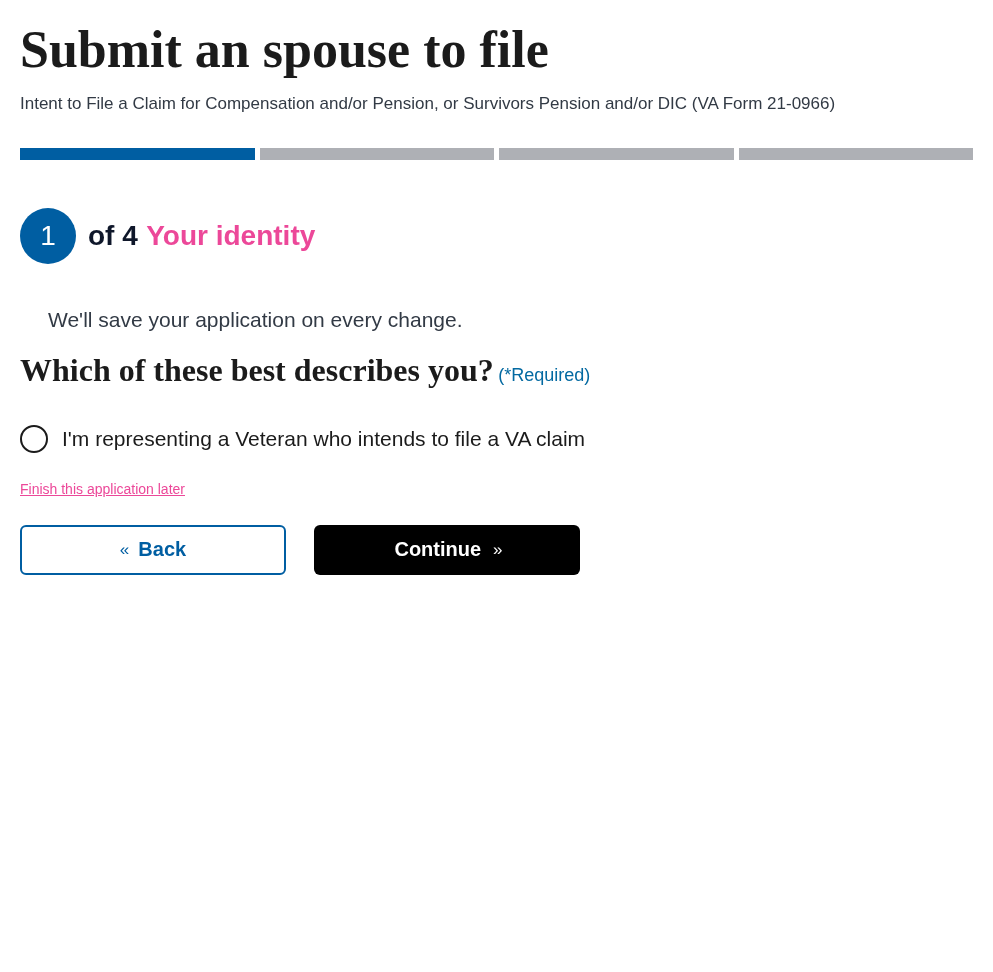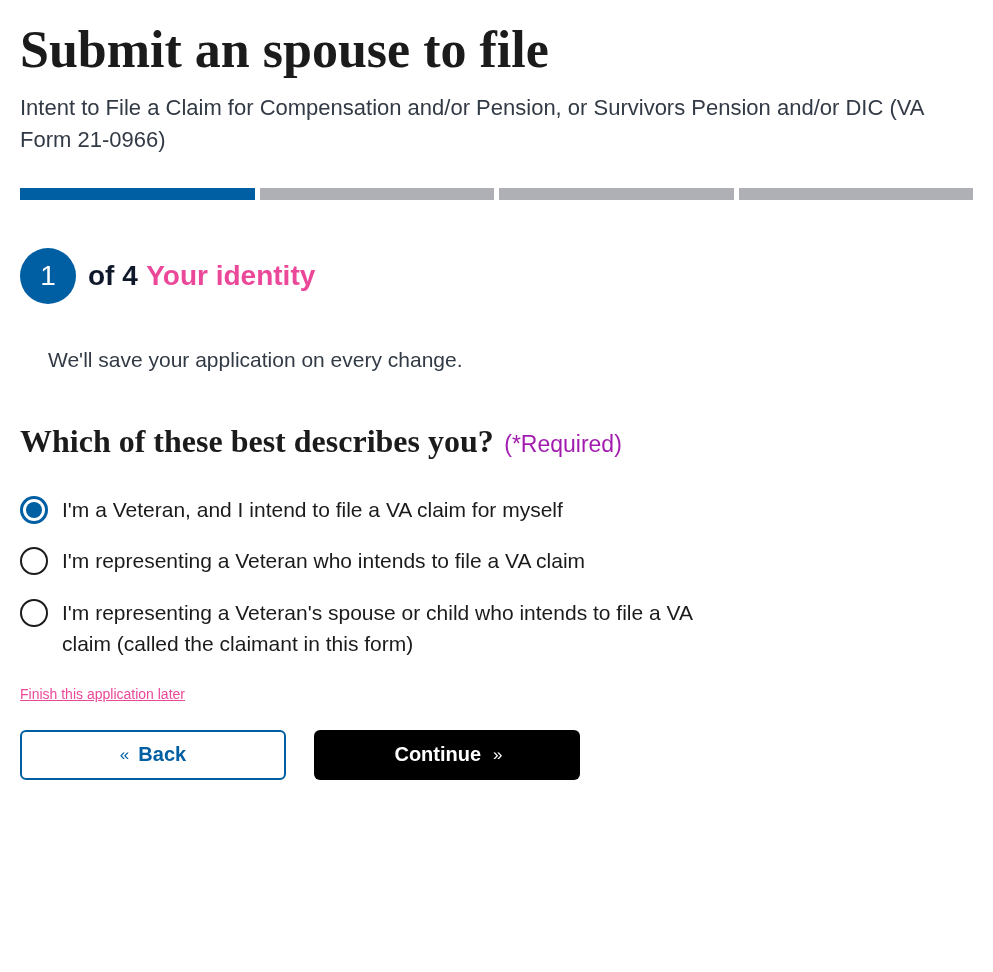--- a/index.html
+++ b/index.html
@@ -16,21 +16,21 @@
     }
     .page-title {
       font-family: Georgia, "Times New Roman", serif;
       font-size: 52px;
       font-weight: 700;
       color: #1b1b1b;
       line-height: 1.15;
       margin-bottom: 12px;
     }
     .page-subtitle {
-      font-size: 22px;
+      font-size: 17px;
       color: #323a45;
       line-height: 1.45;
       margin-bottom: 32px;
     }
     .progress-bar {
       display: flex;
       gap: 5px;
       margin-bottom: 48px;
     }
     .progress-segment {
@@ -67,35 +67,34 @@
     .step-title {
       font-size: 28px;
       font-weight: 700;
       color: #ec4899;
       margin-left: 4px;
     }
     .save-note {
       font-size: 21px;
       color: #323a45;
       margin-left: 28px;
-      margin-bottom: 51px;
+      margin-bottom: 20px;
     }
     .question-legend {
       font-family: Georgia, "Times New Roman", serif;
       font-size: 32px;
       font-weight: 700;
       color: #1b1b1b;
       display: inline;
     }
     .required {
-      font-size: 23px;
-      color: #a21caf;
+      font-size: 18px;
+      color: #0369a1;
       font-weight: 400;
       font-family: "Source Sans Pro", -apple-system, sans-serif;
-      margin-left: 6px;
     }
     .question-row {
       margin-bottom: 24px;
     }
     .radio-group {
       margin-top: 8px;
     }
     .radio-item {
       display: flex;
       align-items: flex-start;
@@ -198,32 +197,22 @@
 
 <p class="save-note">We'll save your application on every change.</p>
 
 <div class="question-row">
   <span class="question-legend">Which of these best describes you?</span>
   <span class="required">(*Required)</span>
 </div>
 
 <div class="radio-group">
   <div class="radio-item">
-    <div class="radio-outer selected">
-        <div class="radio-inner"></div>
-      </div>
-    <label class="radio-label">I'm a Veteran, and I intend to file a VA claim for myself</label>
-  </div>
-  <div class="radio-item">
     <div class="radio-outer"></div>
     <label class="radio-label">I'm representing a Veteran who intends to file a VA claim</label>
-  </div>
-  <div class="radio-item">
-    <div class="radio-outer"></div>
-    <label class="radio-label">I'm representing a Veteran's spouse or child who intends to file a VA claim (called the claimant in this form)</label>
   </div>
 </div>
 
 <a class="finish-link">Finish this application later</a>
 
 <div class="button-row">
   <button class="btn btn-back">
     <span class="chevron">«</span>
     <span>Back</span>
   </button>

